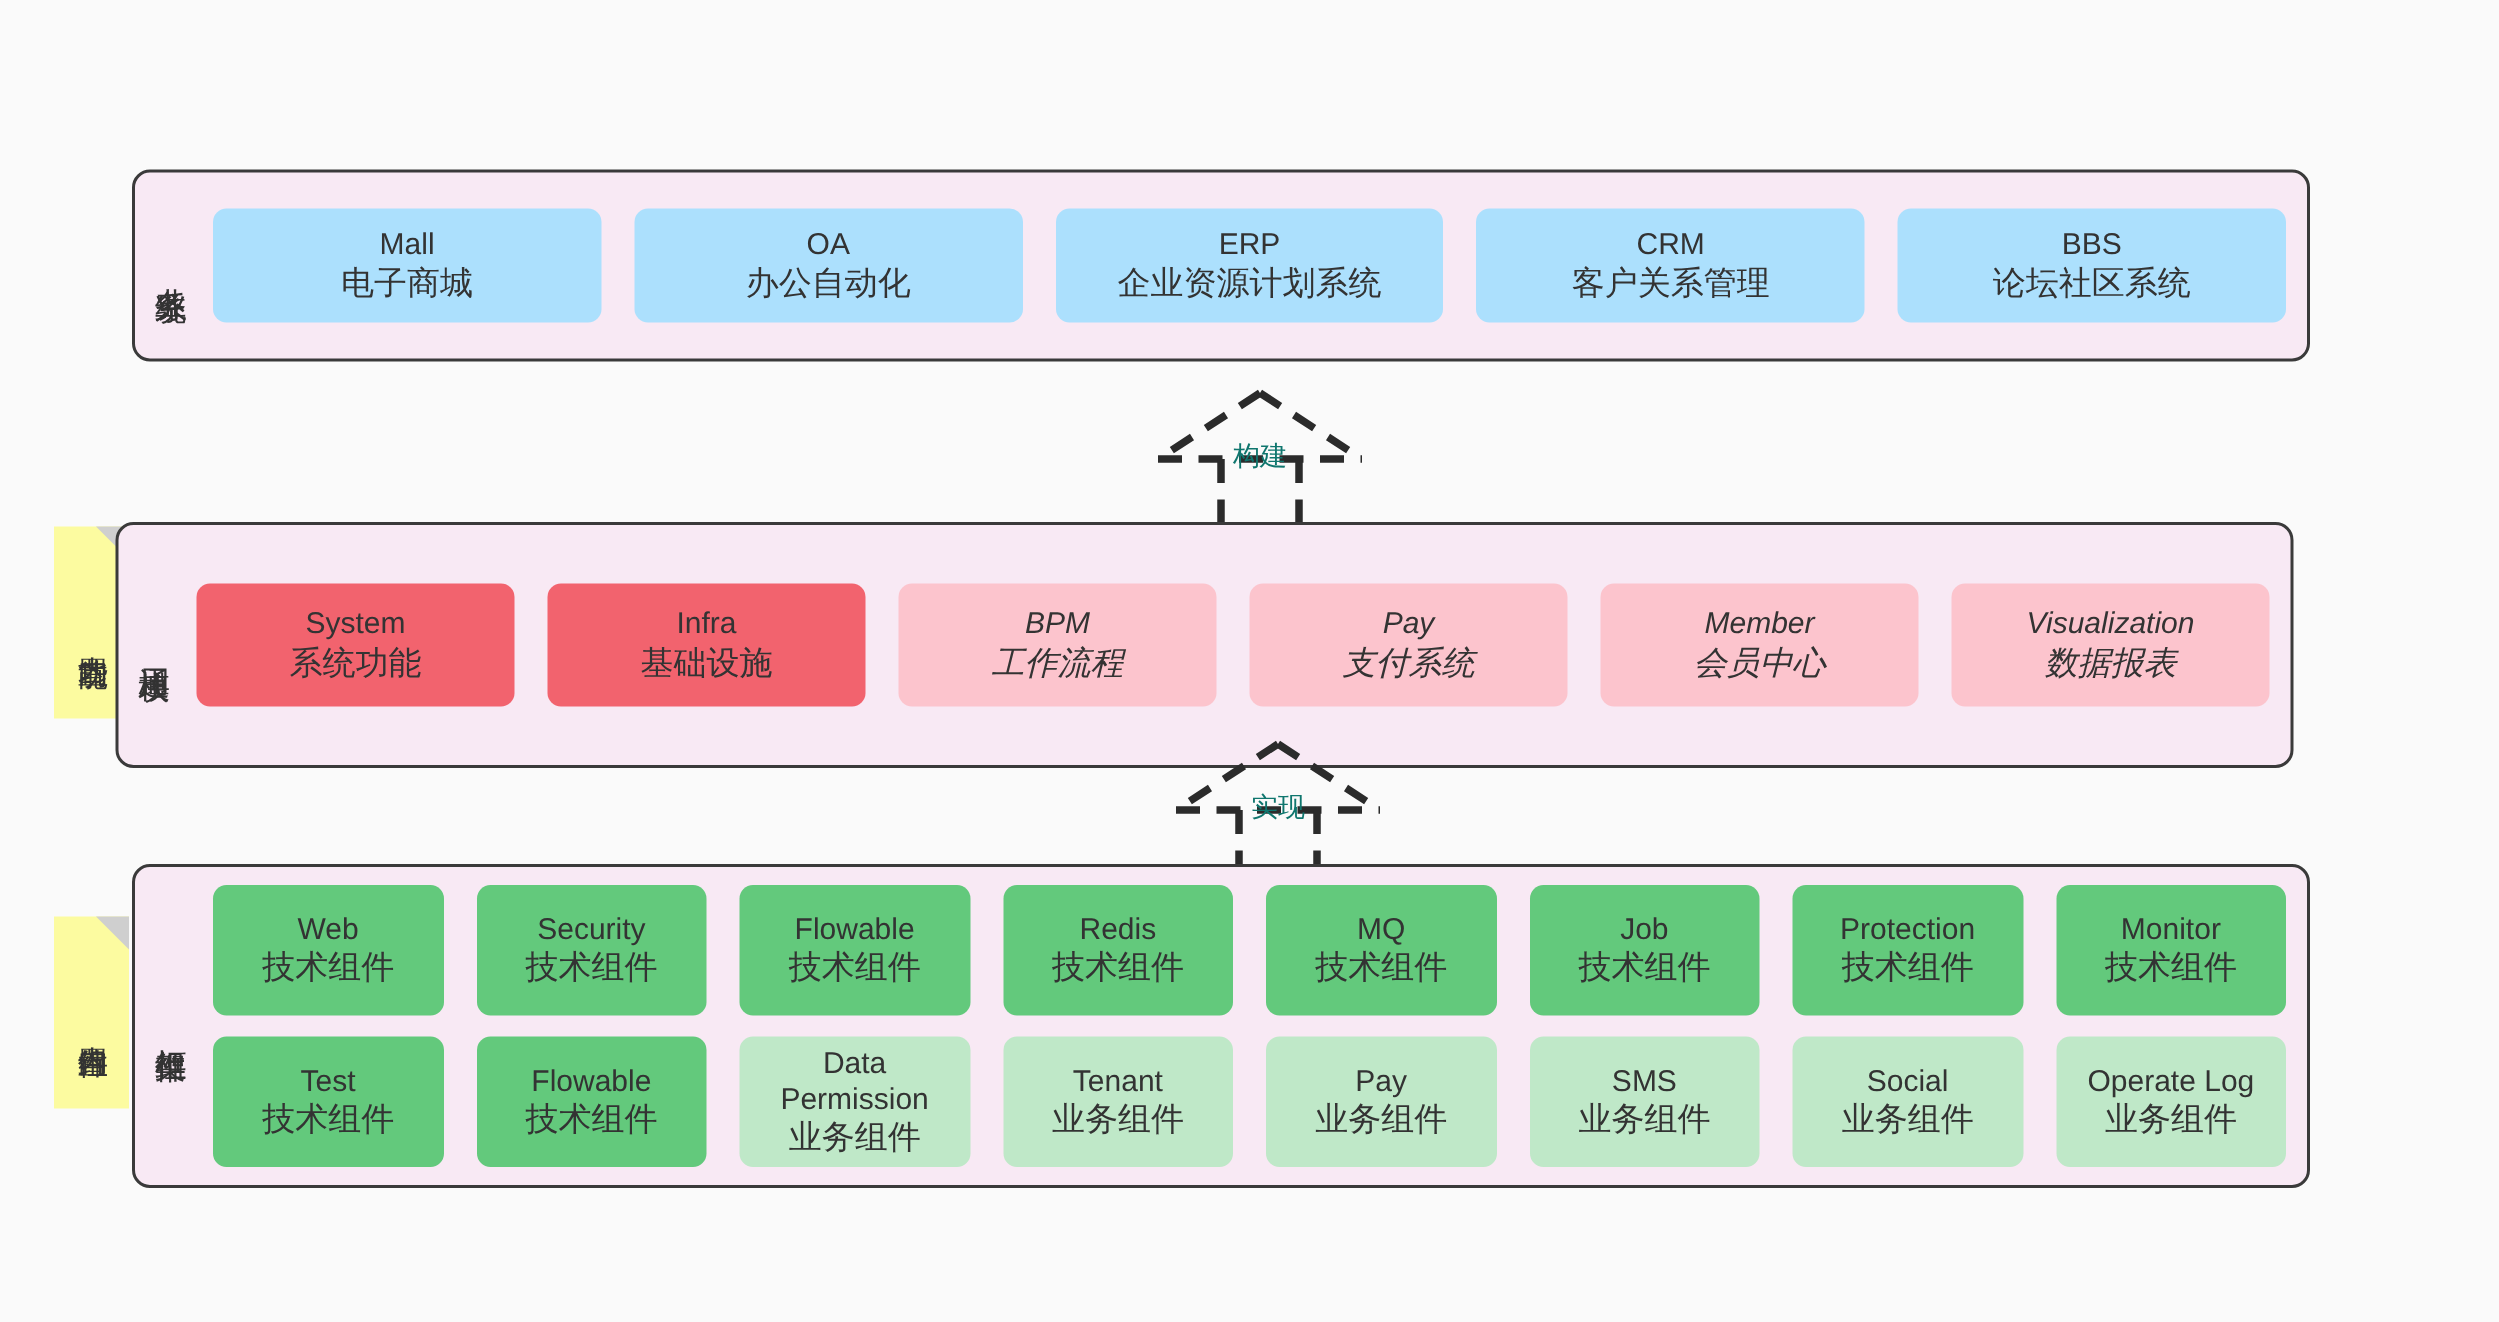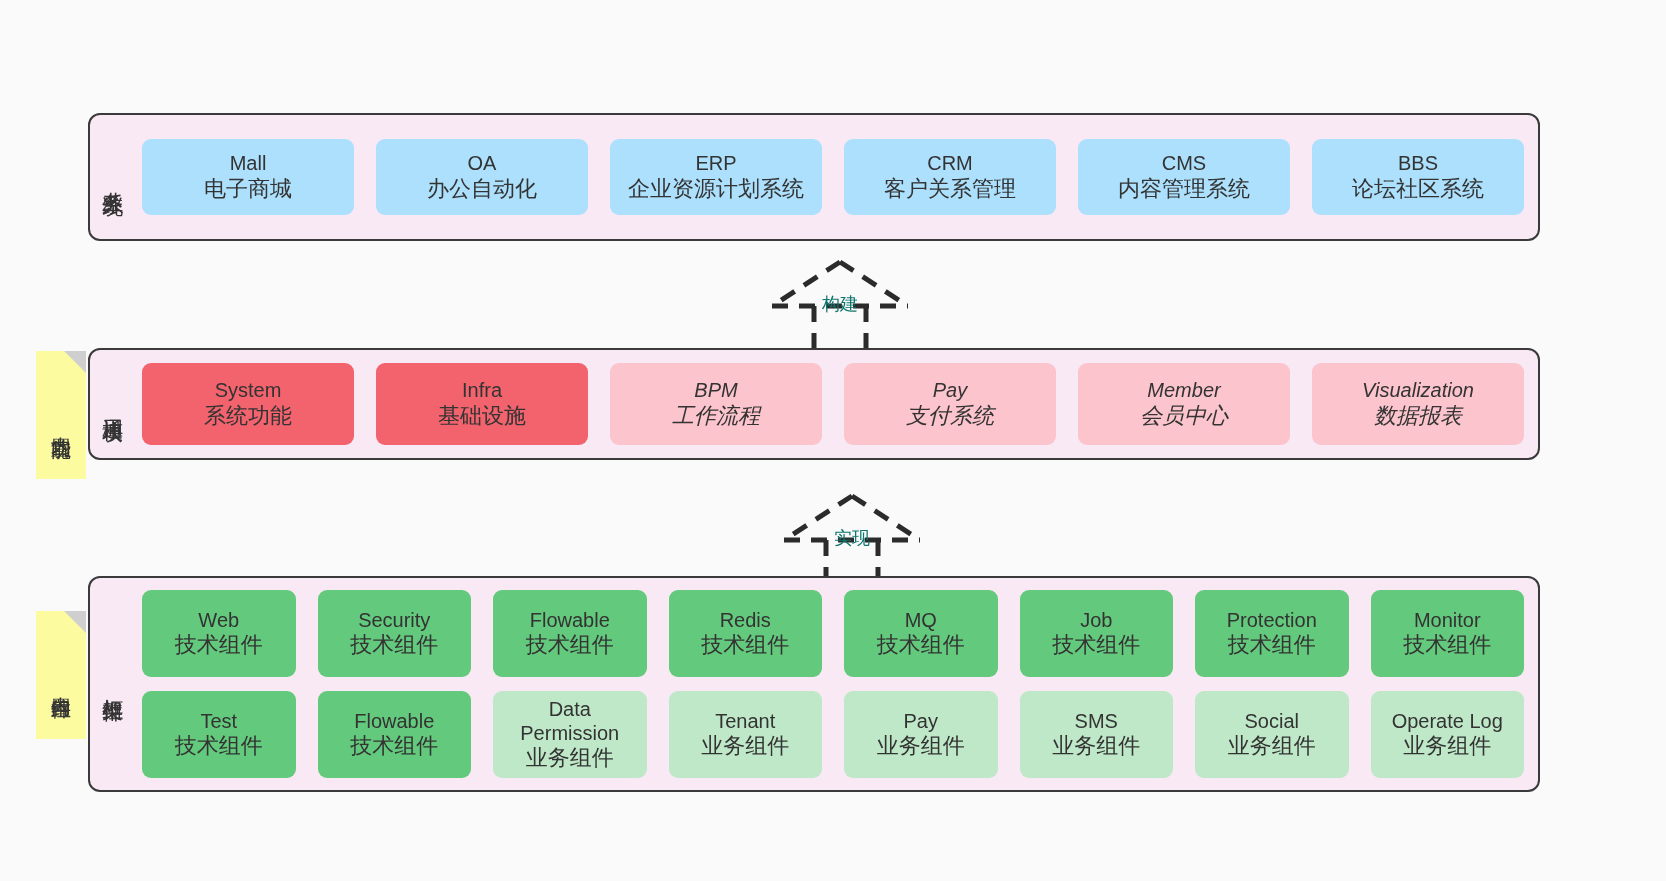--- a/index.html
+++ b/index.html
@@ -73,21 +73,21 @@
   .c-blue       { background: #ace0fd; }
   .c-red        { background: #f2636e; }
   .c-pink       { background: #fcc4cd; font-style: italic; }
   .c-green      { background: #63c97c; }
   .c-lightgreen { background: #bfe8c8; }
 
   
   #layer-business { left: 88px;  top: 113px; width: 1452px; height: 128px; }
   #layer-business .row { height: 76px; }
 
-  #layer-modules  { left: 88px;  top: 348px; width: 1452px; height: 112px; }
+  #layer-modules  { left: 77px;  top: 348px; width: 1452px; height: 164px; }
   #layer-modules .row { height: 82px; }
 
   #layer-framework{ left: 88px;  top: 576px; width: 1452px; height: 216px; }
   #layer-framework .row { height: 93px; }
 
   
   .note {
     position: absolute;
     background: #fcfba0;
     box-sizing: border-box;
@@ -152,24 +152,20 @@
       </div>
       <div class="card c-blue">
         <span class="t-en">ERP</span>
         <span class="t-cn">企业资源计划系统</span>
       </div>
       <div class="card c-blue">
         <span class="t-en">CRM</span>
         <span class="t-cn">客户关系管理</span>
       </div>
       <div class="card c-blue">
-        <span class="t-en">CMS</span>
-        <span class="t-cn">内容管理系统</span>
-      </div>
-      <div class="card c-blue">
         <span class="t-en">BBS</span>
         <span class="t-cn">论坛社区系统</span>
       </div>
     </div>
   </div>
 </div>
 
 <div class="arrow" id="arrow-build">
   <svg viewBox="0 0 160 100" preserveAspectRatio="none" aria-hidden="true">
     <path d="M80 4 L148 48" fill="none" stroke="#2b2b2b" stroke-width="5" stroke-dasharray="16,11" stroke-linecap="butt"></path>

